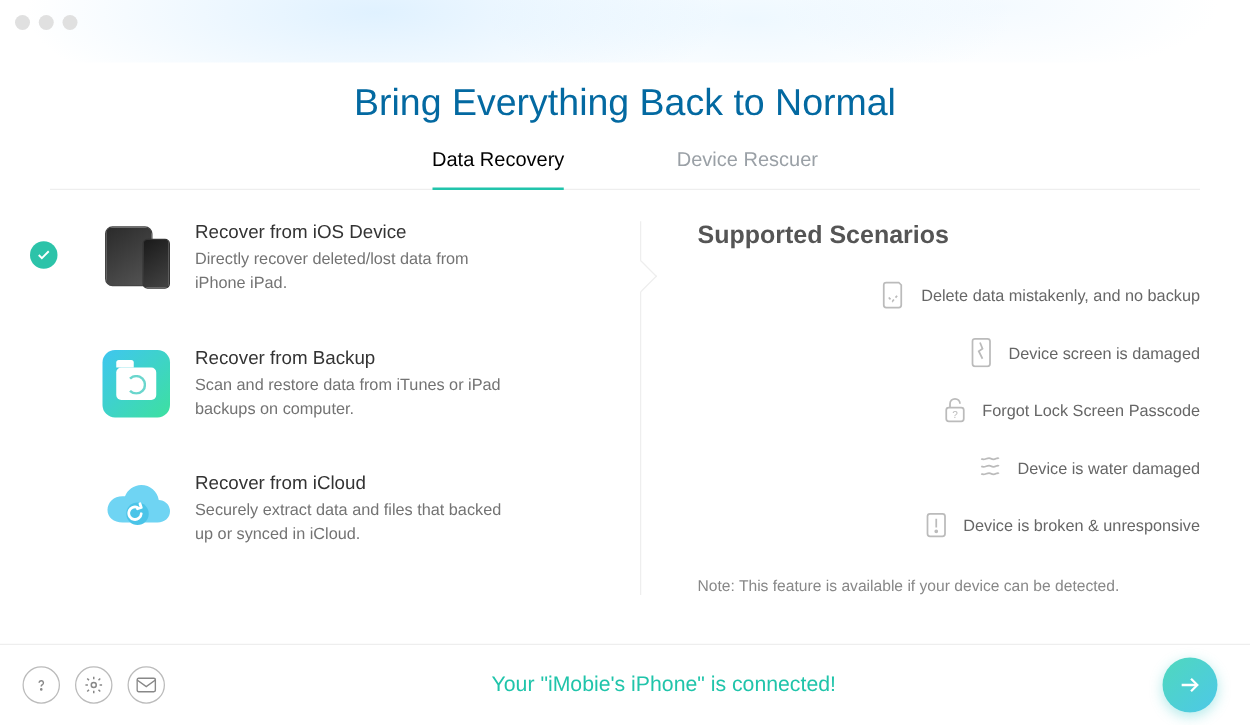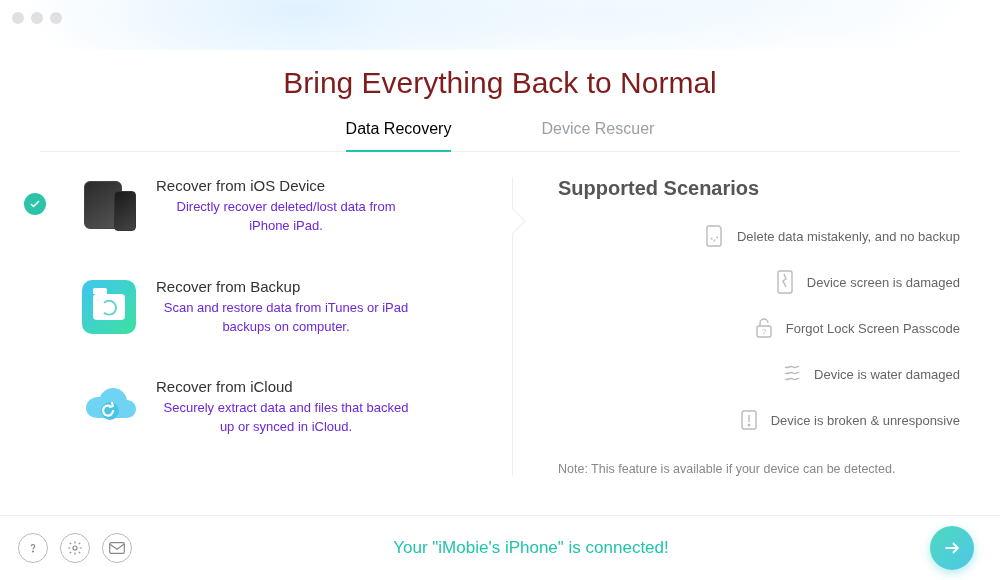--- a/index.html
+++ b/index.html
@@ -27,21 +27,21 @@
       gap: 7px;
     }
     .window-dot {
       width: 12px; height: 12px;
       border-radius: 50%;
       background: #e0e0e0;
     }
     .title {
       text-align: center;
       font-size: 30px;
-      color: #7f1d1d;
+      color: #0369a1;
       font-weight: 400;
       padding-top: 66px;
       padding-bottom: 20px;
     }
     .tabs {
       display: flex;
       justify-content: center;
       gap: 90px;
       border-bottom: 1px solid #eee;
       margin: 0 40px;
@@ -110,24 +110,23 @@
       justify-content: center;
     }
     .option-text h3 {
       font-size: 15px;
       font-weight: 500;
       color: #333;
       margin-bottom: 4px;
     }
     .option-text p {
       font-size: 13px;
-      color: #6d28d9;
+      color: #737373;
       line-height: 1.45;
       max-width: 260px;
-      text-align: center;
     }
     .right-title {
       font-size: 20px;
       color: #555;
       font-weight: 700;
       margin-bottom: 24px;
     }
     .scenario {
       display: flex;
       align-items: center;

